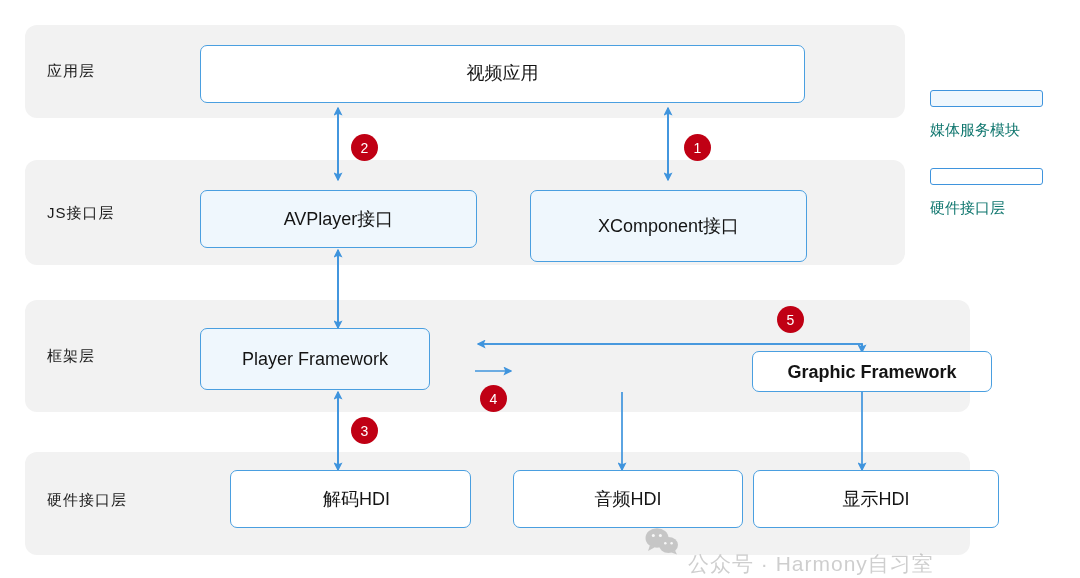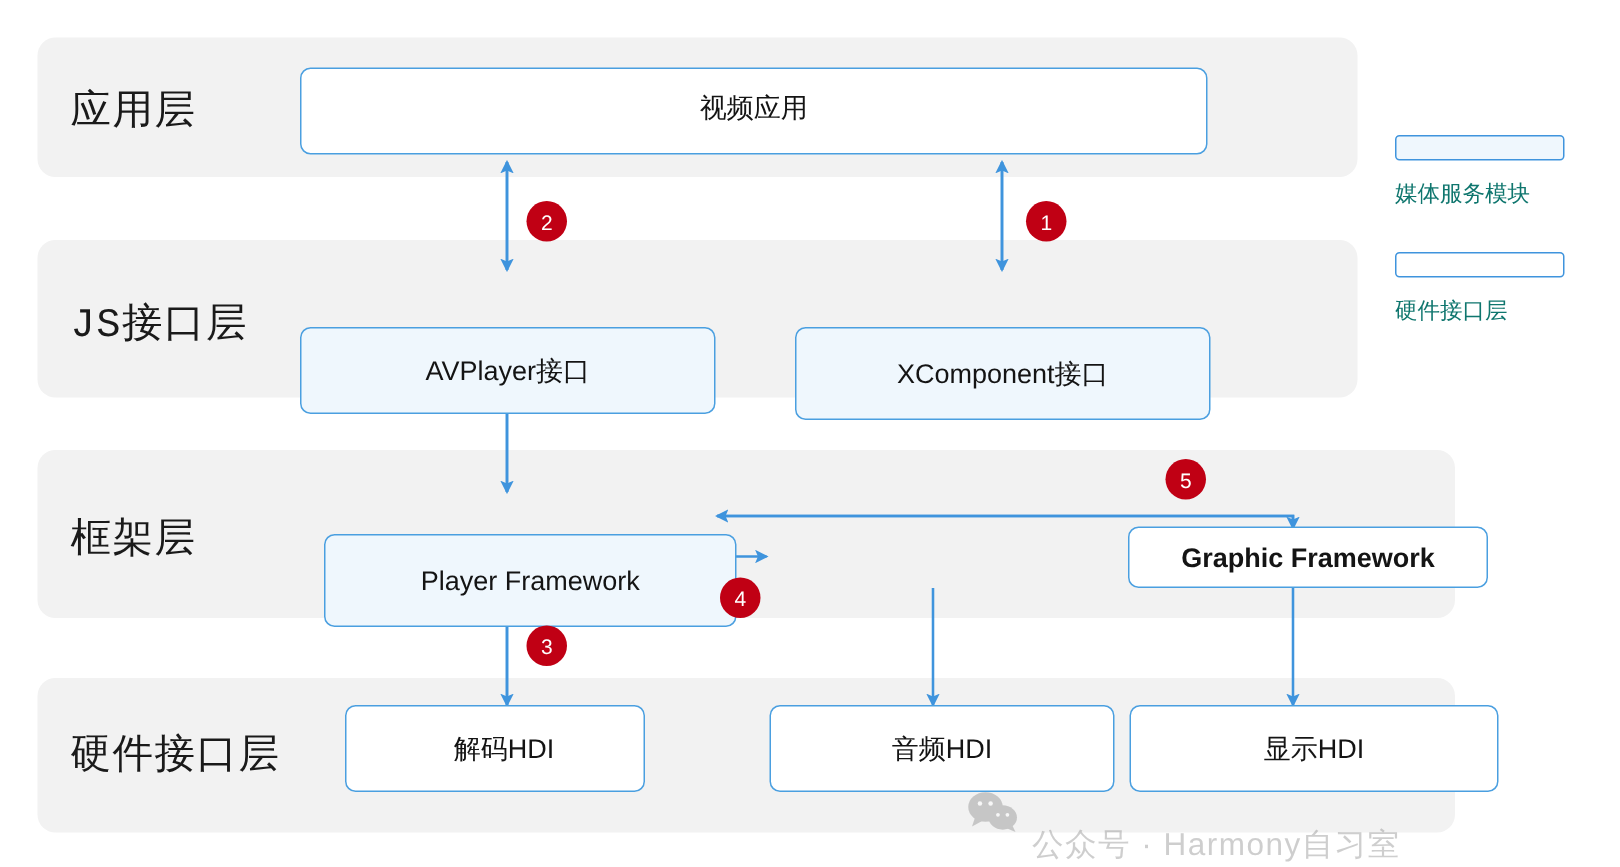--- a/index.html
+++ b/index.html
@@ -24,46 +24,44 @@
   }
 
   
   .band {
     position: absolute;
     background: #f2f2f2;
     border-radius: 12px;
   }
   .band-label {
     position: absolute;
-    font-size: 27px;
+    font-size: 15px;
     color: #1a1a1a;
     letter-spacing: 1px;
     white-space: nowrap;
     line-height: 1;
-    font-family: Liberation Mono, monospace;
   }
 
   
   .box {
     position: absolute;
     box-sizing: border-box;
     border: 1.4px solid #4a9fe0;
     border-radius: 7px;
     display: flex;
     align-items: center;
     justify-content: center;
     font-size: 18px;
     color: #141414;
     background: #ffffff;
     white-space: nowrap;
     line-height: 1;
   }
   .box.media {
     background: #eff7fd;
-    margin-top: 28px;
   }
 
   
   #wires {
     position: absolute;
     left: 0; top: 0;
     width: 1080px;
     height: 578px;
     pointer-events: none;
   }
@@ -175,34 +173,34 @@
   </svg>
 
   <div class="box peri" style="left:200px; top:45px; width:605px; height:58px;font-family:Liberation Mono, monospace;">
     <span>视频应用</span>
   </div>
 
   <div class="box media" style="left:200px; top:190px; width:277px; height:58px;">
     <span>AVPlayer接口</span>
   </div>
 
-  <div class="box media" style="left:530px; top:190px; width:277px; height:62px;">
+  <div class="box media" style="left:530px; top:190px; width:277px; height:72px;">
     <span>XComponent接口</span>
   </div>
 
-  <div class="box media" style="left:216px; top:328px; width:275px; height:62px;">
+  <div class="box media" style="left:200px; top:328px; width:230px; height:62px;">
     <span>Player Framework</span>
   </div>
 
 
   <div class="box peri" style="left:752px; top:351px; width:240px; height:41px;font-weight:bold;">
     <span>Graphic Framework</span>
   </div>
 
-  <div class="box peri" style="left:230px; top:470px; width:200px; height:58px;padding-left:12px;">
+  <div class="box peri" style="left:230px; top:470px; width:241px; height:58px;padding-left:12px;">
     <span>解码HDI</span>
   </div>
 
   <div class="box peri" style="left:513px; top:470px; width:230px; height:58px;">
     <span>音频HDI</span>
   </div>
 
   <div class="box peri" style="left:753px; top:470px; width:246px; height:58px;">
     <span>显示HDI</span>
   </div>

